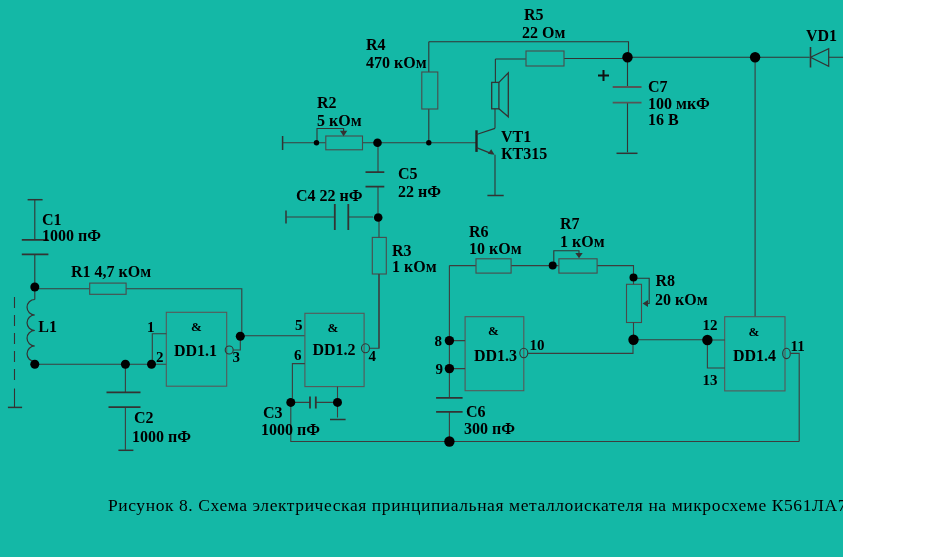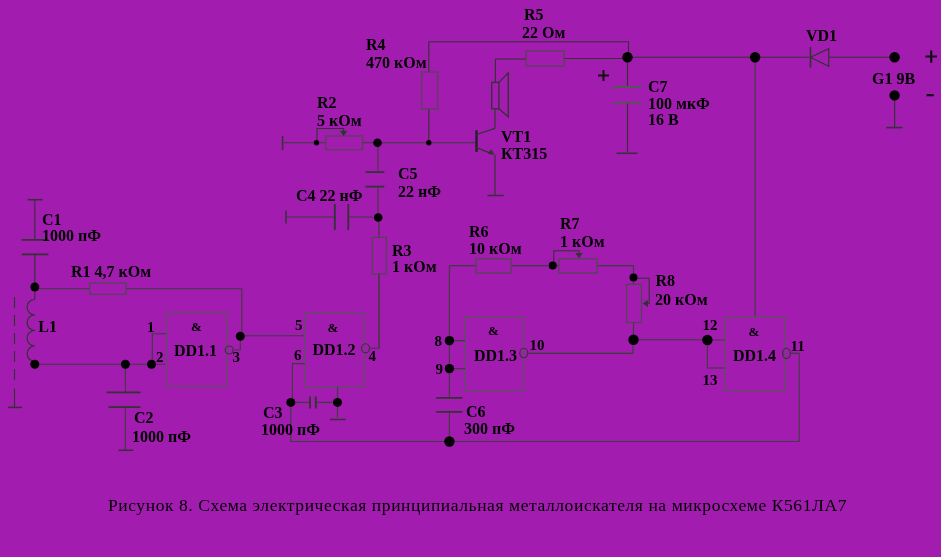--- a/index.html
+++ b/index.html
@@ -1,16 +1,16 @@
 <!DOCTYPE html>
 <html><head>
 <meta charset="utf-8">
 <style>
   html,body{margin:0;padding:0;background:#ffffff;}
-  #page{position:relative;width:941px;height:557px;background:#a21caf;overflow:hidden;}
+  #page{position:relative;width:843px;height:557px;background:#14b8a6;overflow:hidden;}
   svg{position:absolute;top:0;left:0;}
   text{font-family:"Liberation Serif",serif;font-weight:bold;fill:#000000;}
   .cap{font-weight:normal !important;}
 </style>
 </head>
 <body>
 <div id="page">
 <svg width="941" height="557" viewBox="0 0 941 557">
 <g fill="none" stroke="#3d3d3d" stroke-width="1.1">
 

